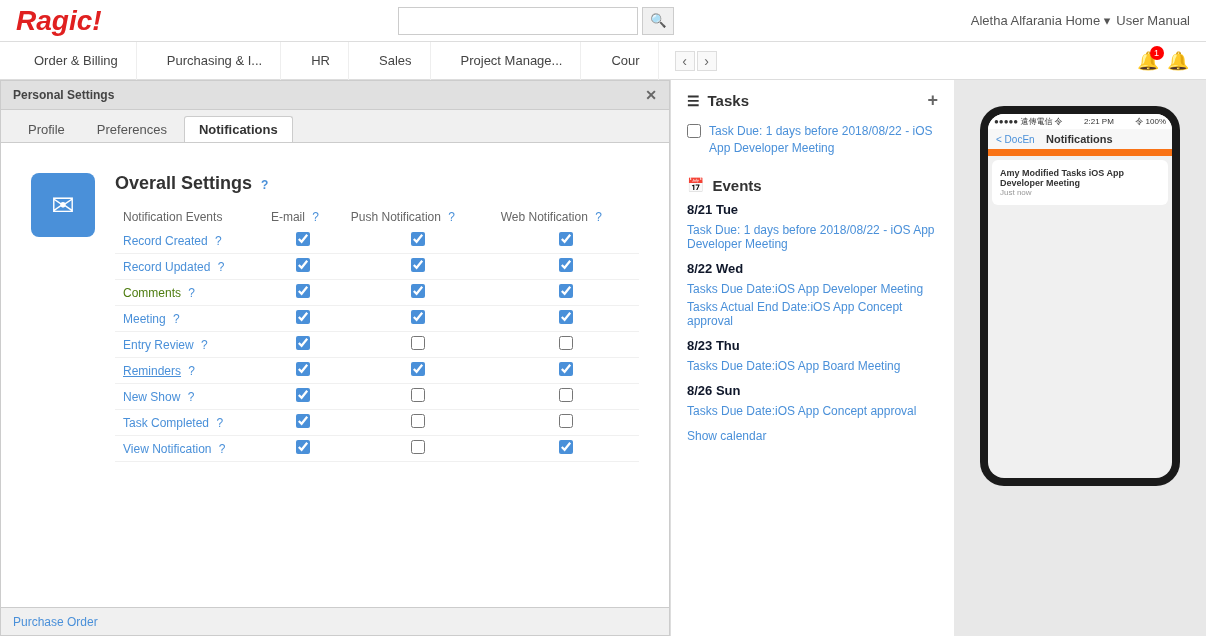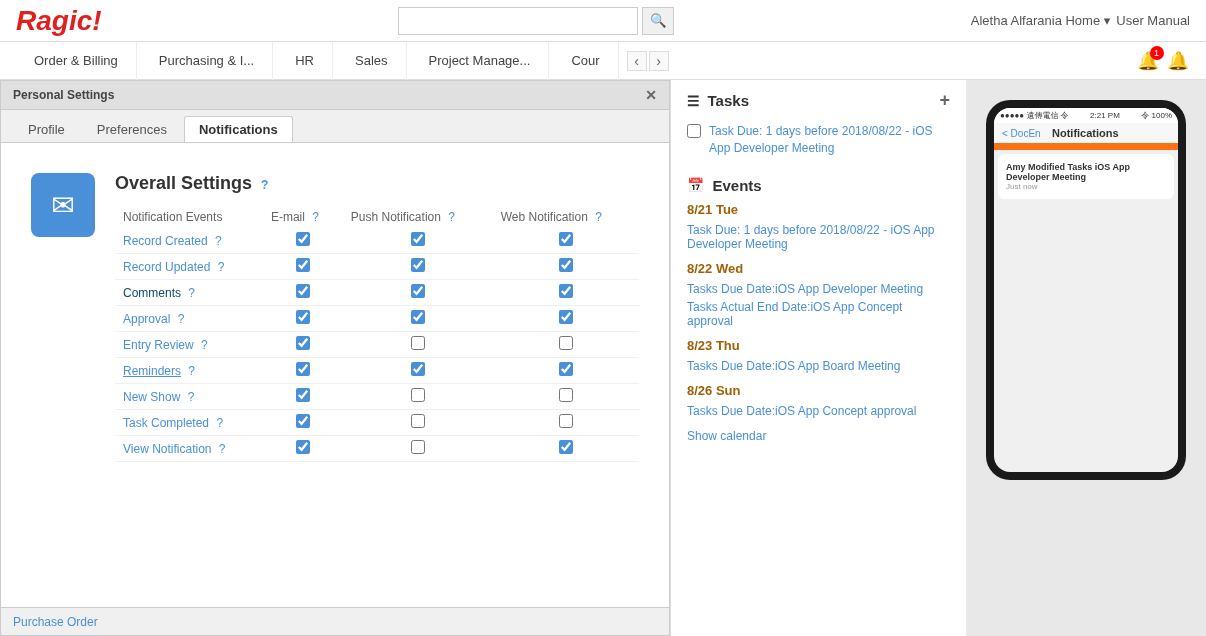--- a/index.html
+++ b/index.html
@@ -9,21 +9,21 @@
     .top-bar { background: #fff; border-bottom: 1px solid #ddd; padding: 6px 16px; display: flex; align-items: center; justify-content: space-between; height: 42px; }
     .logo { color: #e02020; font-size: 28px; font-weight: bold; font-style: italic; }
     .search-area { display: flex; align-items: center; gap: 4px; }
     .search-input { width: 240px; height: 28px; border: 1px solid #ccc; padding: 0 8px; font-size: 13px; }
     .search-btn { width: 32px; height: 28px; background: #f0f0f0; border: 1px solid #ccc; cursor: pointer; display: flex; align-items: center; justify-content: center; }
     .user-area { display: flex; align-items: center; gap: 6px; font-size: 13px; color: #555; }
     .user-link { color: #555; cursor: pointer; }
     .manual-link { color: #555; cursor: pointer; }
 
     
-    .nav-bar { background: #fff; border-bottom: 1px solid #ddd; display: flex; align-items: center; height: 38px; padding: 0 16px; gap: 4px; }
+    .nav-bar { background: #fff; border-bottom: 1px solid #ddd; display: flex; align-items: center; height: 38px; padding: 0 16px; gap: 12px; }
     .nav-item { padding: 0 18px; height: 38px; display: flex; align-items: center; color: #444; font-size: 13px; cursor: pointer; border-right: 1px solid #eee; }
     .nav-arrows { display: flex; align-items: center; gap: 2px; margin-left: 4px; }
     .nav-arrow { width: 20px; height: 20px; display: flex; align-items: center; justify-content: center; cursor: pointer; color: #666; font-size: 14px; border: 1px solid #ddd; background: #f9f9f9; }
     .nav-icons { margin-left: auto; display: flex; align-items: center; gap: 8px; }
     .notif-icon-wrap { position: relative; cursor: pointer; }
     .notif-badge { position: absolute; top: -4px; right: -4px; background: red; color: white; font-size: 9px; width: 14px; height: 14px; border-radius: 50%; display: flex; align-items: center; justify-content: center; }
     .bell-icon { font-size: 18px; color: #666; cursor: pointer; }
 
     
     .main-content { display: flex; height: calc(636px - 80px); }
@@ -54,25 +54,25 @@
     
     .right-panel { flex: 1; background: #fff; overflow-y: auto; padding: 10px 16px; border-left: 1px solid #ddd; }
     .tasks-section { margin-bottom: 16px; }
     .section-header { display: flex; align-items: center; gap: 8px; font-size: 15px; font-weight: bold; color: #333; margin-bottom: 8px; }
     .plus-btn { margin-left: auto; font-size: 18px; color: #666; cursor: pointer; }
     .task-item { display: flex; align-items: flex-start; gap: 8px; padding: 4px 0; font-size: 12px; }
     .task-checkbox { width: 14px; height: 14px; margin-top: 1px; flex-shrink: 0; }
     .task-text { color: #4a90d9; cursor: pointer; line-height: 1.4; }
 
     .events-section { margin-top: 8px; }
-    .event-date-header { font-weight: bold; color: #a16207; font-size: 13px; margin: 8px 0 4px; }
+    .event-date-header { font-weight: bold; color: #0f172a; font-size: 13px; margin: 8px 0 4px; }
     .event-item { font-size: 12px; color: #4a90d9; cursor: pointer; padding: 2px 0; }
 
     
-    .phone-mockup { width: 200px; background: #1a1a1a; border-radius: 24px; padding: 8px; flex-shrink: 0; margin: 20px; height: 380px; position: relative; }
+    .phone-mockup { width: 200px; background: #1a1a1a; border-radius: 24px; padding: 8px; flex-shrink: 0; margin: 26px; height: 380px; position: relative; }
     .phone-screen { background: #f0f0f0; border-radius: 16px; overflow: hidden; height: 100%; }
     .phone-status-bar { background: #fff; display: flex; justify-content: space-between; align-items: center; padding: 2px 6px; font-size: 8px; }
     .phone-nav { background: #f7f7f7; display: flex; justify-content: space-between; align-items: center; padding: 4px 8px; border-bottom: 7px solid #f97316; }
     .phone-back { color: #4a90d9; font-size: 10px; cursor: pointer; }
     .phone-notif-title { font-size: 11px; font-weight: bold; color: #333; }
     .phone-notif-item { background: #fff; padding: 8px 8px; margin: 4px; border-radius: 6px; }
     .phone-notif-text { font-size: 9px; color: #333; font-weight: bold; }
     .phone-notif-sub { font-size: 8px; color: #999; }
 
     
@@ -154,27 +154,27 @@
                   <td><input type="checkbox" class="checkbox-blue" checked="" style=""></td>
                   <td><input type="checkbox" class="checkbox-blue" checked="" style=""></td>
                 </tr>
                 <tr>
                   <td><span style="color: rgb(74, 144, 217); cursor: pointer;">Record Updated</span><span class="help-link"> ?</span></td>
                   <td><input type="checkbox" class="checkbox-blue" checked="" style=""></td>
                   <td><input type="checkbox" class="checkbox-blue" checked="" style=""></td>
                   <td><input type="checkbox" class="checkbox-blue" checked="" style=""></td>
                 </tr>
                 <tr>
-                  <td><span style="color: #0c4a6e; cursor: pointer;">Comments</span><span class="help-link"> ?</span></td>
-                  <td><input type="checkbox" class="checkbox-blue" checked="" style=""></td>
-                  <td><input type="checkbox" class="checkbox-blue" checked="" style=""></td>
-                  <td><input type="checkbox" class="checkbox-blue" checked="" style=""></td>
-                </tr>
-                <tr>
-                  <td><span style="color: rgb(74, 144, 217); cursor: pointer;">Approval</span><span class="help-link"> ?</span></td>
+                  <td><span style="color: #4d7c0f; cursor: pointer;">Comments</span><span class="help-link"> ?</span></td>
+                  <td><input type="checkbox" class="checkbox-blue" checked="" style=""></td>
+                  <td><input type="checkbox" class="checkbox-blue" checked="" style=""></td>
+                  <td><input type="checkbox" class="checkbox-blue" checked="" style=""></td>
+                </tr>
+                <tr>
+                  <td><span style="color: rgb(74, 144, 217); cursor: pointer;">Meeting</span><span class="help-link"> ?</span></td>
                   <td><input type="checkbox" class="checkbox-blue" checked="" style=""></td>
                   <td><input type="checkbox" class="checkbox-blue" checked="" style=""></td>
                   <td><input type="checkbox" class="checkbox-blue" checked="" style=""></td>
                 </tr>
                 <tr>
                   <td><span style="color: rgb(74, 144, 217); cursor: pointer;">Entry Review</span><span class="help-link"> ?</span></td>
                   <td><input type="checkbox" class="checkbox-blue" checked="" style=""></td>
                   <td><input type="checkbox" class="checkbox-blue" style=""></td>
                   <td><input type="checkbox" class="checkbox-blue" style=""></td>
                 </tr>

